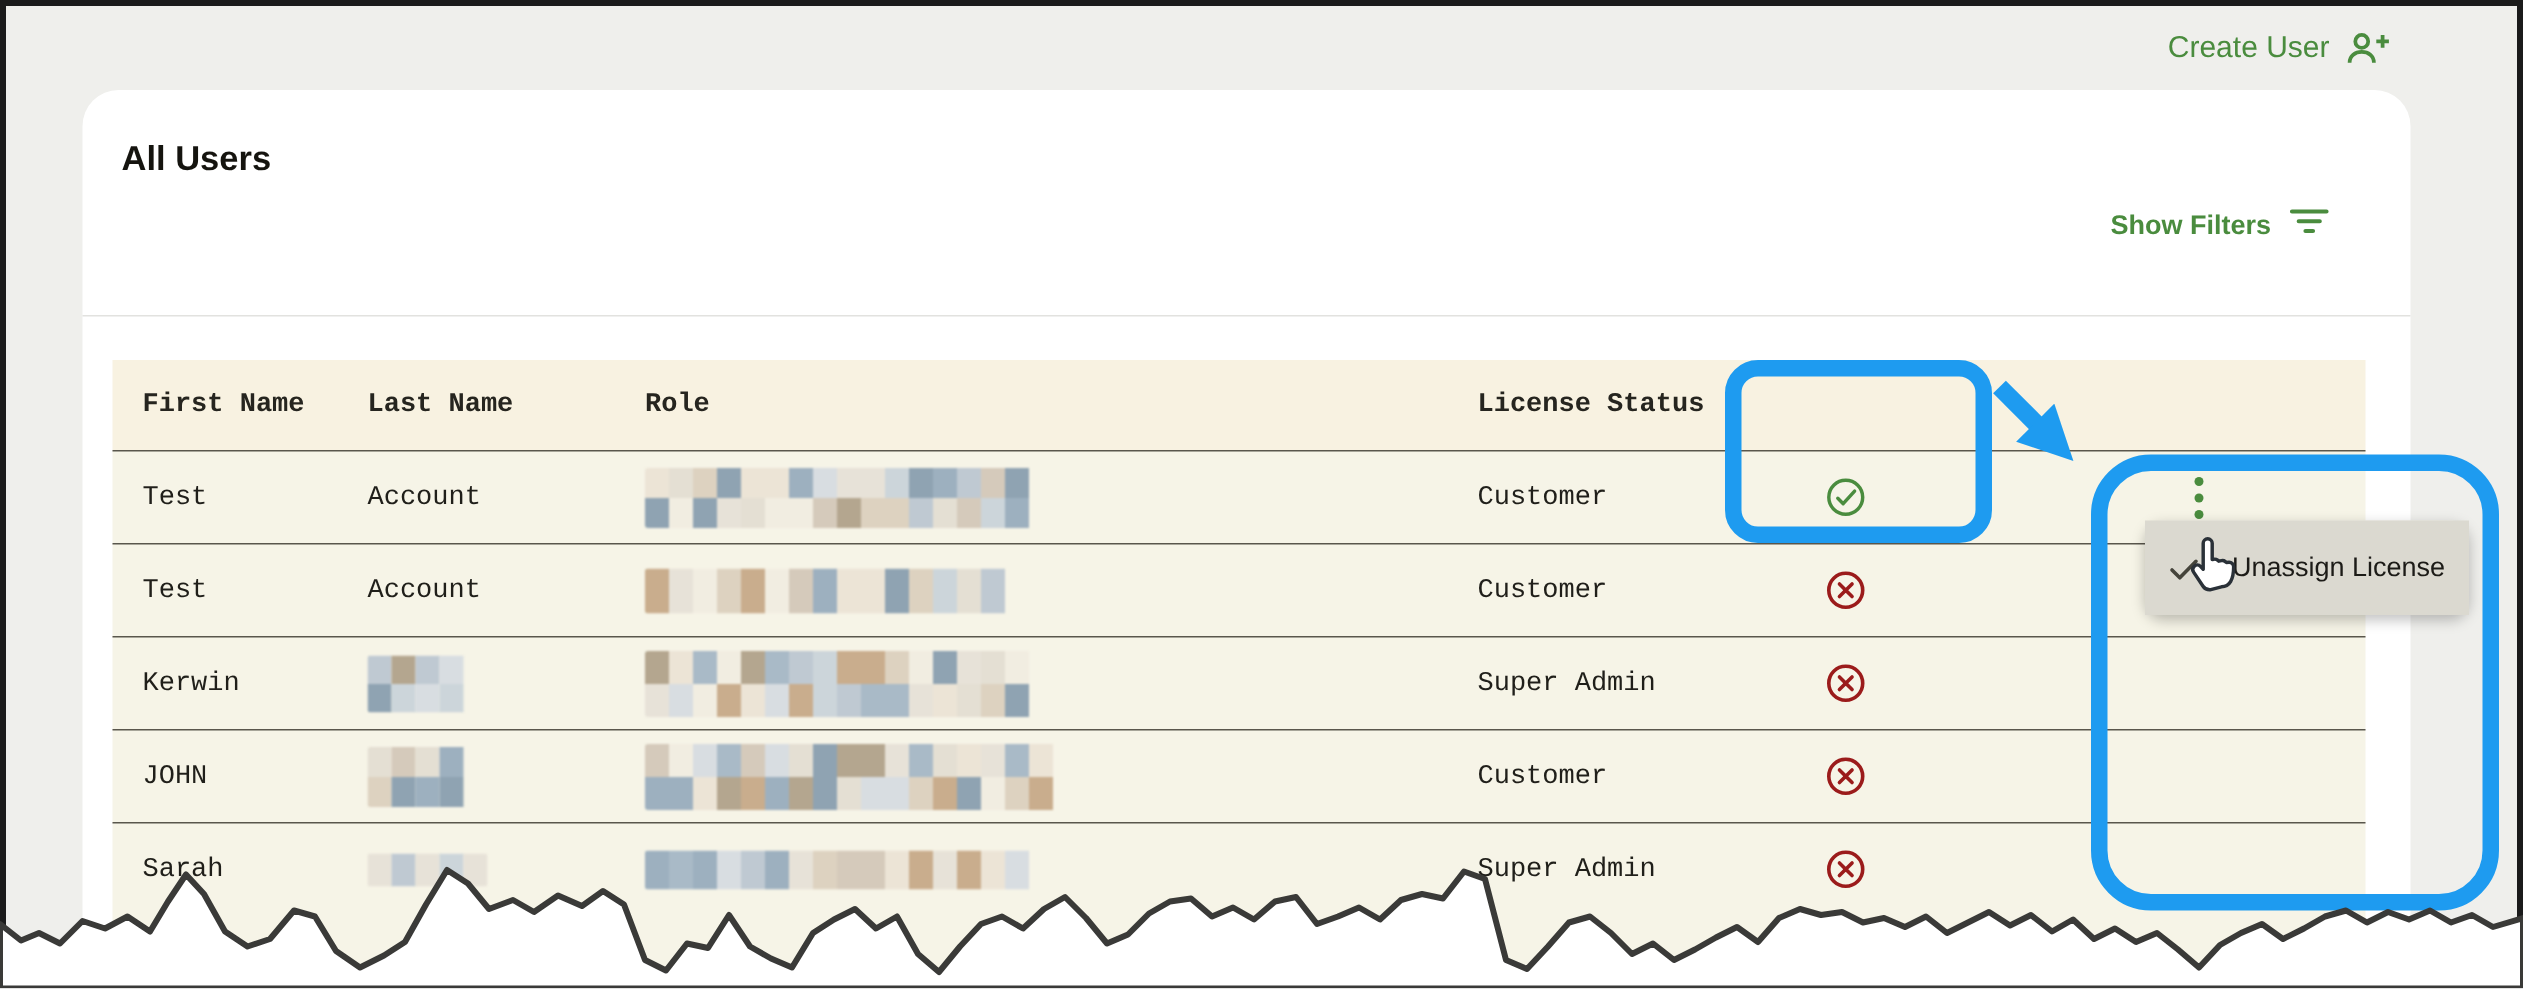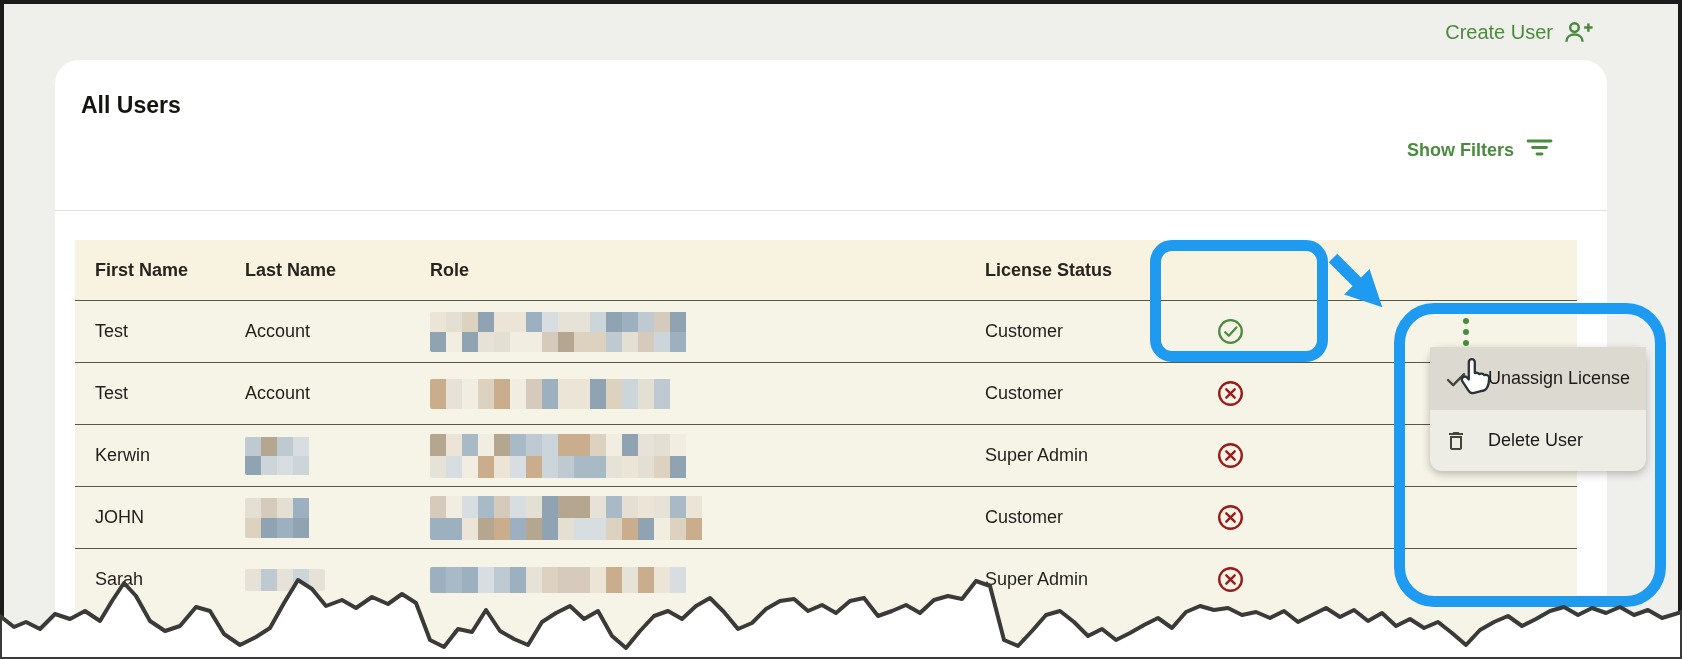--- a/index.html
+++ b/index.html
@@ -13,21 +13,21 @@
 
   
   .card{position:absolute;left:55px;top:60px;width:1552px;height:599px;background:#ffffff;
         border-radius:24px 24px 0 0;}
   .card-title{position:absolute;left:26px;top:32px;font-size:23px;font-weight:700;color:#15140f;}
   .show-filters{position:absolute;top:78px;right:54px;display:flex;align-items:center;gap:12px;
                 color:#4a8c3e;font-size:18px;font-weight:600;cursor:pointer;}
   .hdr-divider{position:absolute;left:0;right:0;top:150px;height:1px;background:#e2e2df;}
 
   
-  .table{position:absolute;left:20px;top:180px;width:1502px;}
+  .table{position:absolute;left:20px;top:180px;width:1502px;font-family:Liberation Mono, monospace;}
   .trow{display:grid;grid-template-columns:150px 185px 555px 215px 160px 1fr;
         align-items:center;padding-left:20px;box-sizing:border-box;}
   .thead{height:60px;background:#f8f2e1;font-weight:600;font-size:18px;color:#26251f;}
   .tdata{height:62px;background:#f6f4e7;border-top:1px solid #59564c;font-size:18px;color:#201f1a;}
   .tfill{height:46px;background:#f6f4e7;}
   .status-cell{display:flex;align-items:center;}
   .status-cell svg{display:block;margin-left:17px;}
 
   
   .redact{display:flex;flex-wrap:wrap;overflow:hidden;filter:blur(0.6px);border-radius:2px;}
@@ -347,28 +347,20 @@
 
   <div class="menu">
       <div class="menu-item highlighted">
         <span class="mi-icon">
           <svg width="24" height="24" viewBox="0 0 24 24">
             <path d="M4 13 l5.2 5.2 L20 7.2" fill="none" stroke="#45443b" stroke-width="2.4" stroke-linecap="round" stroke-linejoin="round"></path>
           </svg>
         </span>
         <span>Unassign License</span>
       </div>
-      <div class="menu-item">
-        <span class="mi-icon">
-          <svg width="24" height="24" viewBox="0 0 24 24">
-            <path d="M6 19 c0 1.1 .9 2 2 2 h8 c1.1 0 2 -.9 2 -2 V7 H6 v12 z M8 9 h8 v10 H8 V9 z M15.5 4 l-1 -1 h-5 l-1 1 H5 v2 h14 V4 z" fill="#45443b"></path>
-          </svg>
-        </span>
-        <span>Delete User</span>
-      </div>
     </div>
 
   <div class="callout callout-license"></div>
   <div class="callout callout-menu"></div>
 
   <svg class="overlay-svg arrow-svg" width="1682" height="659">
     <defs>
       <marker id="ah" markerWidth="3.0" markerHeight="3.0" refX="1.2" refY="1.5" orient="auto">
         <path d="M0,0 L3,1.5 L0,3 Z" fill="#1e9bf0"></path>
       </marker>

